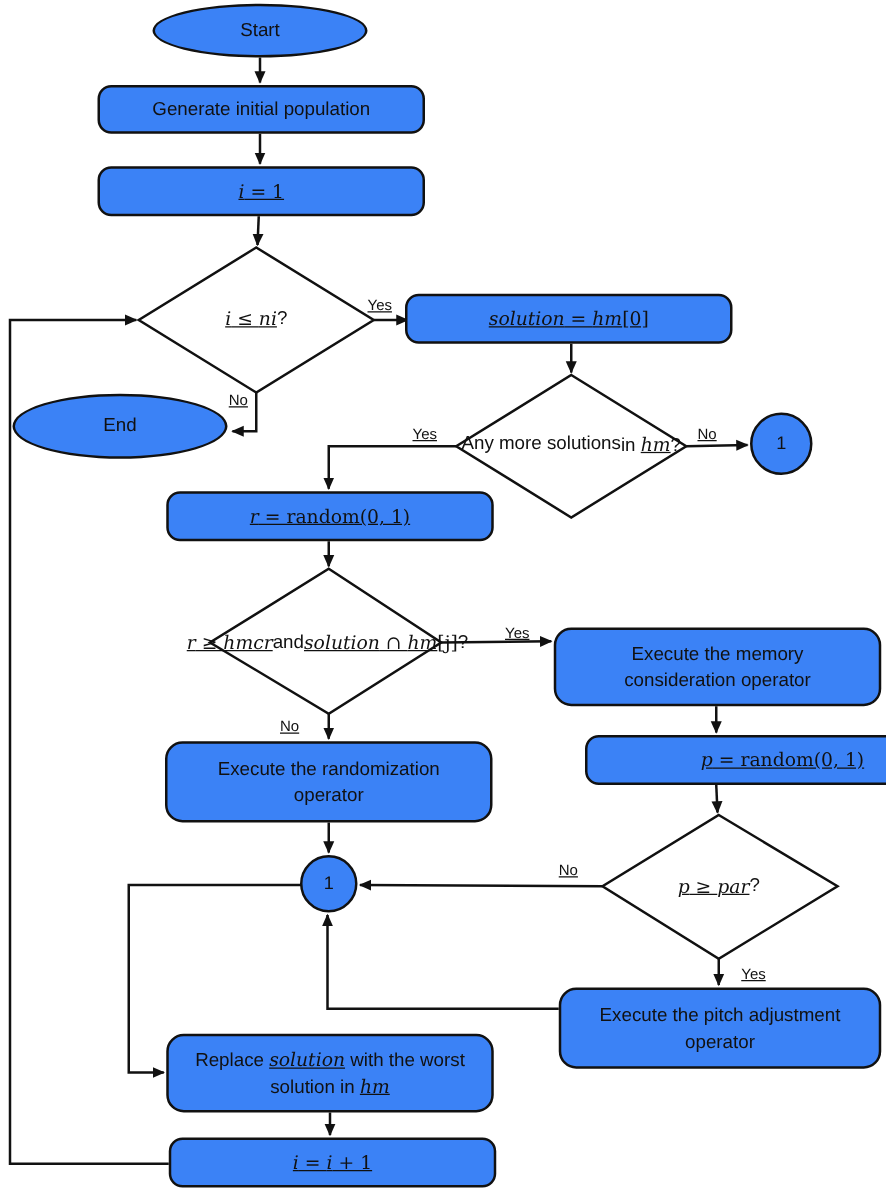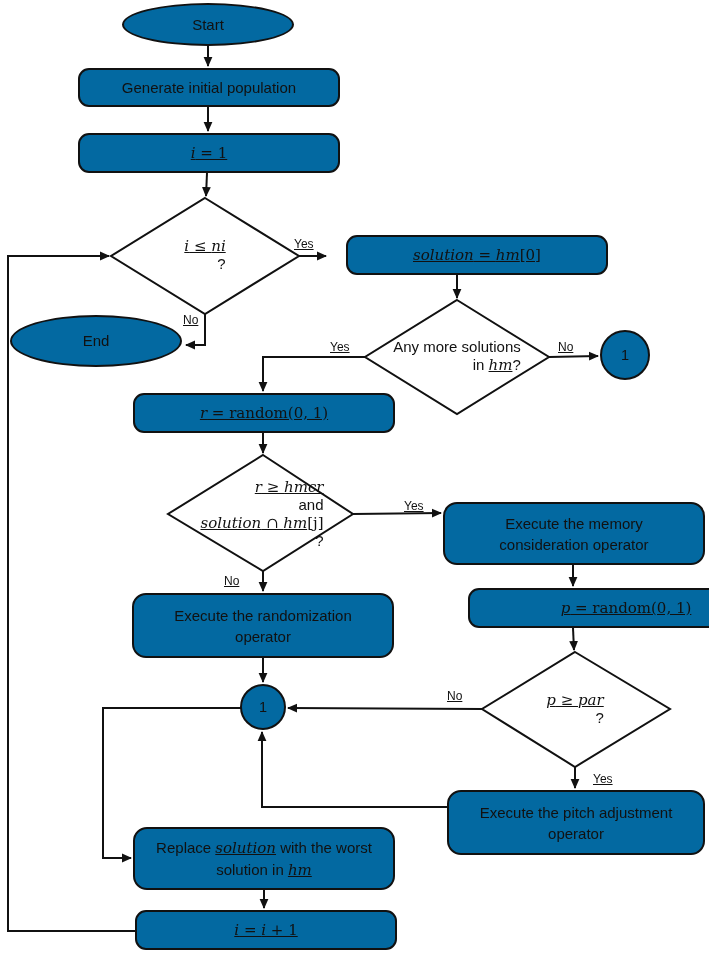--- a/index.html
+++ b/index.html
@@ -12,31 +12,31 @@
     color:#111111;
     overflow:hidden;
   }
   svg.wires { position:absolute; left:0; top:0; width:709px; height:953px; }
   .node {
     position:absolute;
     display:flex; flex-direction:column;
     align-items:center; justify-content:center;
     text-align:center;
     border:2px solid #111111;
-    background:#0369a1;
+    background:#3b82f6;
     font-size:15px;
     line-height:20px;
   }
   .rect    { border-radius:11px; }
   .ellipse { border-radius:50%; }
   .circle  { border-radius:50%; font-size:14.5px; }
   .dtext {
     position:absolute;
-    display:flex; flex-direction:column;
-    align-items:flex-end; justify-content:center;
+    display:flex; flex-direction:row;
+    align-items:flex-start; justify-content:center;
     text-align:center;
     transform:translate(-50%,-50%);
     font-size:15px; line-height:18px;
     white-space:nowrap;
   }
   .math { font-family:"DejaVu Serif", serif; font-size:15px;text-decoration:underline; }
   .it   { font-style:italic; }
   .elabel {
     position:absolute;
     font-size:12px; line-height:16px;
@@ -93,21 +93,21 @@
   </div>
 
   <div class="node rect math" style="left:78px;top:133px;width:262px;height:40px">
     <span><span class="it">i</span><span> = 1</span></span>
   </div>
 
   <div class="node ellipse" style="left:10px;top:315px;width:172px;height:52px">
     <span>End</span>
   </div>
 
-  <div class="node rect math" style="left:346px;top:235px;width:262px;height:40px">
+  <div class="node rect math" style="left:324px;top:235px;width:262px;height:40px">
     <span><span class="it">solution</span><span> = </span><span class="it">hm</span><span>[0]</span></span>
   </div>
 
   <div class="node rect math" style="left:133px;top:393px;width:262px;height:40px">
     <span><span class="it">r</span><span> = random(0, 1)</span></span>
   </div>
 
   <div class="node rect l2" style="left:443px;top:502px;width:262px;height:63px">
     <div>Execute the memory</div>
     <div>consideration operator</div>

